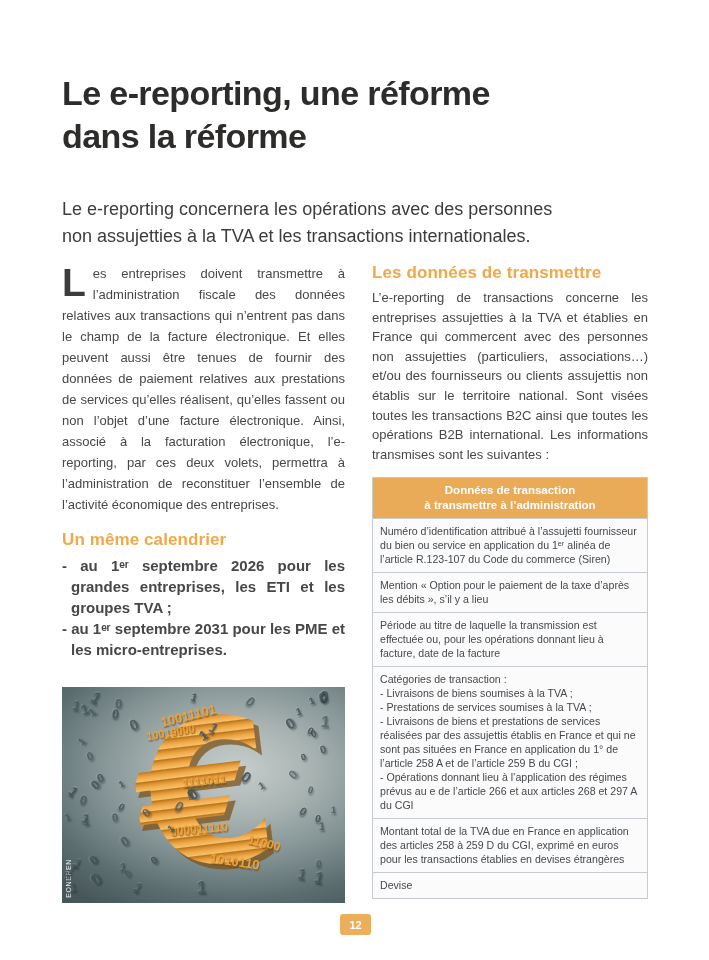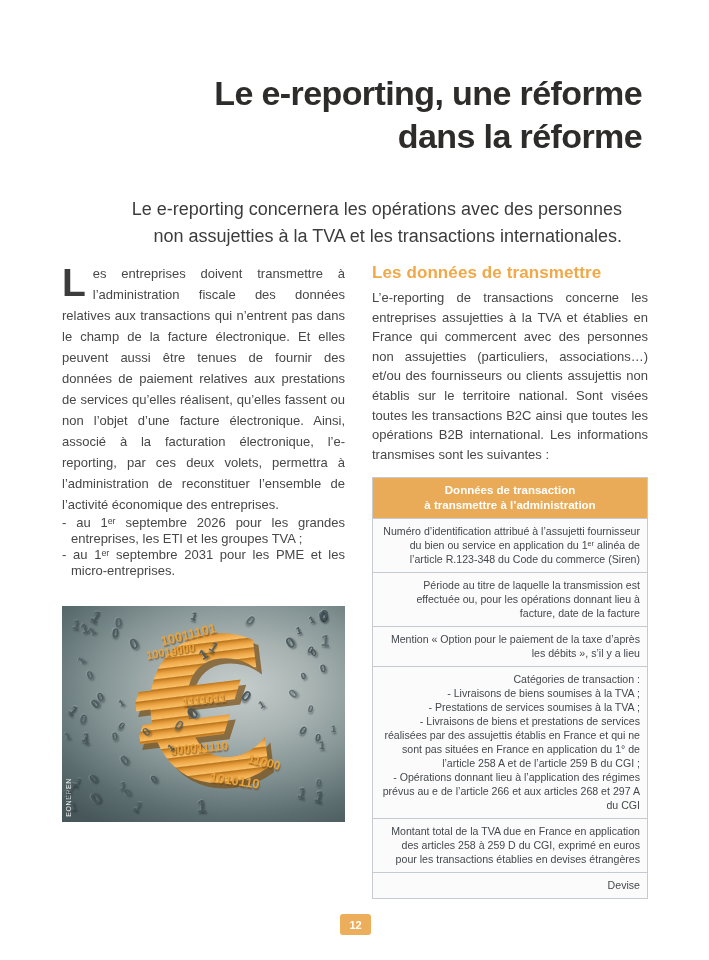--- a/index.html
+++ b/index.html
@@ -3,21 +3,21 @@
 <meta charset="utf-8">
 <style>
   * { margin:0; padding:0; box-sizing:border-box; }
   html,body { background:#e8e8e8; }
   .page {
     position:relative; width:709px; height:960px; margin:0 auto;
     background:#ffffff; overflow:hidden;
     font-family:"Liberation Sans","DejaVu Sans",sans-serif;
     color:#474747;
   }
-  .preline { white-space:pre-line;text-align:right; }
+  .preline { white-space:pre-line; }
 
   
   .title {
     position:absolute; left:62px; top:72px; width:580px;
     font-size:34px; line-height:43px; font-weight:800;
     letter-spacing:-0.6px; color:#2d2c2b;
   }
   .subtitle {
     position:absolute; left:62px; top:196px; width:560px;
     font-size:18px; line-height:27px; color:#3c3c3c;
@@ -38,22 +38,22 @@
   .dropcap {
     float:left; font-size:39px; line-height:34px; font-weight:700;
     color:#3c3c3c; padding:3px 7px 0 0;
   }
   .section-heading {
     color:#f0a848; font-size:17px; font-weight:700;
     letter-spacing:0.1px; margin:15px 0 5px 0;
   }
   .col-right .section-heading { margin-top:0; }
   .bullet {
-    font-size:13px; line-height:16px; text-align:justify;
-    padding-left:9px; text-indent:-9px; hyphens:auto;
+    font-size:15px; line-height:21px; text-align:justify;
+    padding-left:9px; text-indent:-9px; hyphens:auto;font-weight:bold;
   }
 
   
   .photo {
     position:relative; margin-top:27px; width:283px; height:216px;
     overflow:hidden;
     background:
       radial-gradient(ellipse 90% 75% at 62% 38%,
         #c7cecd 0%, #a7b2b1 30%, #7f8f90 58%, #5c6d70 80%, #465659 100%);
   }
@@ -118,20 +118,21 @@
 dans la réforme</h1>
 
   <p class="subtitle preline">Le e-reporting concernera les opérations avec des personnes
 non assujetties à la TVA et les transactions internationales.</p>
 
   <div class="columns">
 
     <div class="col-left">
       <p class="body-text"><span class="dropcap">L</span><span>es entreprises doivent transmettre à l’administration fiscale des données relatives aux transactions qui n’entrent pas dans le champ de la facture électronique. Et elles peuvent aussi être tenues de fournir des données de paiement relatives aux prestations de services qu’elles réalisent, qu’elles fassent ou non l’objet d’une facture électronique. Ainsi, associé à la facturation électronique, l’e-reporting, par ces deux volets, permettra à l’administration de reconstituer l’ensemble de l’activité économique des entreprises.</span></p>
 
+      <h2 class="section-heading">Un même calendrier</h2>
 
       <p class="bullet">- au 1ᵉʳ septembre 2026 pour les grandes entreprises, les ETI et les groupes TVA ;</p>
       <p class="bullet">- au 1ᵉʳ septembre 2031 pour les PME et les micro-entreprises.</p>
 
       <div class="photo">
         <div class="euro-wrap">
           <span class="euro-shadow">€</span>
           <span class="euro-main">€</span>
         </div>
         <span class="orange-bits" style="left:98px; top:22px; font-size:13px; transform:rotate(-14deg);">10011101</span>
@@ -205,23 +206,23 @@
     </div>
 
     <div class="col-right">
       <h2 class="section-heading">Les données de transmettre</h2>
 
       <p class="body-text" style="line-height:19.6px;">L’e-reporting de transactions concerne les entreprises assujetties à la TVA et établies en France qui commercent avec des personnes non assujetties (particuliers, associations…) et/ou des fournisseurs ou clients assujettis non établis sur le territoire national. Sont visées toutes les transactions B2C ainsi que toutes les opérations B2B international. Les informations transmises sont les suivantes :</p>
 
       <div class="ttable">
         <div class="ttable-header preline">Données de transaction
 à transmettre à l’administration</div>
-        <div class="trow preline">Numéro d’identification attribué à l’assujetti fournisseur du bien ou service en application du 1ᵉʳ alinéa de l’article R.123-348 du Code du commerce (Siren)</div>
+        <div class="trow preline">Numéro d’identification attribué à l’assujetti fournisseur du bien ou service en application du 1ᵉʳ alinéa de l’article R.123-107 du Code du commerce (Siren)</div>
+        <div class="trow preline">Mention « Option pour le paiement de la taxe d’après les débits », s’il y a lieu</div>
         <div class="trow preline">Période au titre de laquelle la transmission est effectuée ou, pour les opérations donnant lieu à facture, date de la facture</div>
-        <div class="trow preline">Mention « Option pour le paiement de la taxe d’après les débits », s’il y a lieu</div>
         <div class="trow preline">Catégories de transaction :
 - Livraisons de biens soumises à la TVA ;
 - Prestations de services soumises à la TVA ;
 - Livraisons de biens et prestations de services réalisées par des assujettis établis en France et qui ne sont pas situées en France en application du 1° de l’article 258 A et de l’article 259 B du CGI ;
 - Opérations donnant lieu à l’application des régimes prévus au e de l’article 266 et aux articles 268 et 297 A du CGI</div>
         <div class="trow preline">Montant total de la TVA due en France en application des articles 258 à 259 D du CGI, exprimé en euros pour les transactions établies en devises étrangères</div>
         <div class="trow preline">Devise</div>
 
       </div>
     </div>

